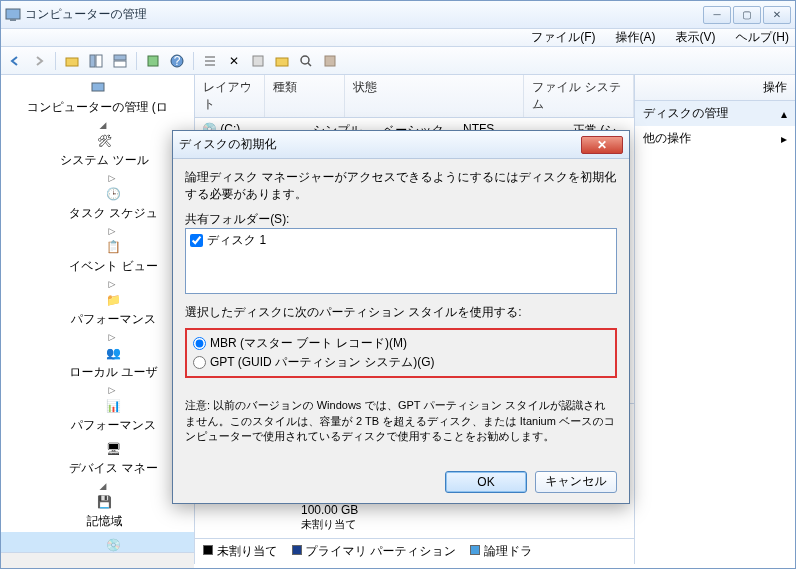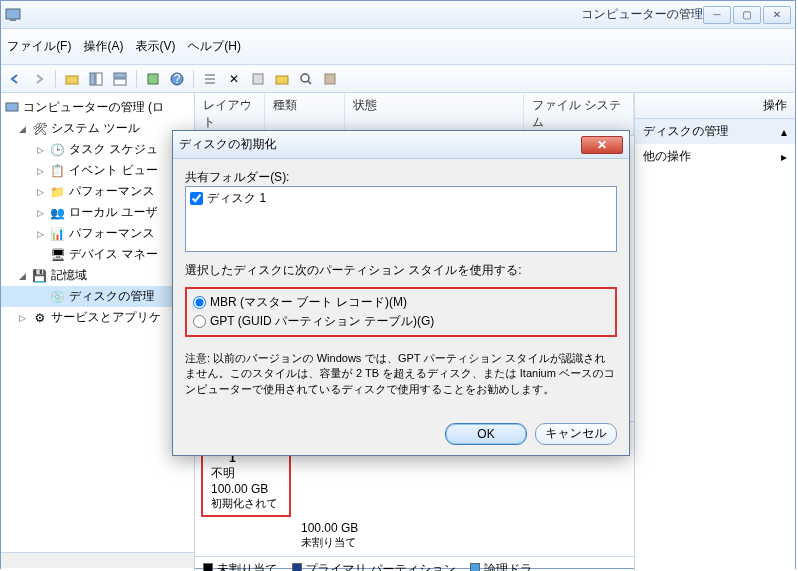--- a/index.html
+++ b/index.html
@@ -2,35 +2,35 @@
 <html><head>
 <meta charset="utf-8">
 <style>
 * { box-sizing: border-box; margin: 0; padding: 0; font-family: "Meiryo UI", "MS UI Gothic", sans-serif; font-size: 12px; }
 body { background: #fff; width: 798px; height: 571px; overflow: hidden; position: relative; }
 
 
 .window { border: 1px solid #7a9cc6; background: #fff; width: 796px; height: 569px; position: relative; }
 .titlebar { height: 28px; background: linear-gradient(#f7fbff,#e4eefb); border-bottom: 1px solid #c9d7ea; display: flex; align-items: center; padding: 0 4px; }
 .titlebar .icon { width: 16px; height: 16px; margin-right: 4px; }
-.titlebar .title { flex: 1; color: #234; text-align: right; }
+.titlebar .title { flex: 1; color: #234; }
 .winbtns { display: flex; gap: 2px; }
 .winbtn { width: 28px; height: 18px; border: 1px solid #9db8d8; border-radius: 2px; background: linear-gradient(#f5f9ff,#dbe8f8); display: flex; align-items: center; justify-content: center; color: #456; font-size: 10px; cursor: pointer; }
 
-.menubar { height: 36px; background: linear-gradient(#fcfdff,#eef4fb); border-bottom: 1px solid #c9d7ea; display: flex; align-items: center; padding: 0 6px; gap: 12px; }
+.menubar { height: 18px; background: linear-gradient(#fcfdff,#eef4fb); border-bottom: 1px solid #c9d7ea; display: flex; align-items: center; padding: 0 6px; gap: 20px; justify-content: flex-end; }
 .menubar span { cursor: pointer; }
 
 .toolbar { height: 28px; background: linear-gradient(#fcfdff,#eef4fb); border-bottom: 1px solid #c9d7ea; display: flex; align-items: center; padding: 0 4px; gap: 4px; }
 .tbtn { width: 20px; height: 20px; display: flex; align-items: center; justify-content: center; cursor: pointer; border-radius: 2px; }
 .tsep { width: 1px; height: 18px; background: #c9d7ea; margin: 0 2px; }
 
 .body { display: flex; height: calc(100% - 78px); }
 
 .tree { width: 194px; border-right: 1px solid #c9d7ea; background: #fff; overflow: auto; padding: 4px 0; }
-.tree-item { display: flex; align-items: center; padding: 2px 4px; gap: 4px; white-space: nowrap; cursor: pointer; }
+.tree-item { display: flex; align-items: center; padding: 2px 4px; gap: 4px; white-space: nowrap; cursor: pointer; flex-direction: column; }
 .tree-item.root { padding-left: 4px; }
 .tree-item.l1 { padding-left: 18px; }
 .tree-item.l2 { padding-left: 36px; }
 .tree-item.selected { background: #cde6fb; }
 .expander { width: 10px; color: #666; font-size: 9px; }
 .ticon { width: 14px; height: 14px; display: inline-flex; align-items: center; justify-content: center; }
 
 .center { flex: 1; display: flex; flex-direction: column; border-right: 1px solid #c9d7ea; overflow: hidden; }
 .vol-header { display: flex; background: linear-gradient(#fbfcfe,#eef3fa); border-bottom: 1px solid #c9d7ea; }
 .vol-header .col { padding: 4px 8px; border-right: 1px solid #dbe3ee; color: #333; }
@@ -52,25 +52,25 @@
 .actions-item.hl { background: #e8f1fb; }
 
 
 .dialog { position: absolute; left: 172px; top: 130px; width: 458px; background: #f0f0f0; border: 1px solid #5a7aa0; box-shadow: 0 4px 18px rgba(0,0,0,0.35); }
 .dlg-title { height: 28px; background: linear-gradient(#f7fbff,#dce9f8); border-bottom: 1px solid #b8c9df; display: flex; align-items: center; padding: 0 6px; justify-content: space-between; text-align: right; }
 .dlg-close { width: 42px; height: 18px; background: linear-gradient(#e98,#c43); border: 1px solid #a33; border-radius: 2px; display: flex; align-items: center; justify-content: center; color: #fff; font-weight: bold; cursor: pointer; }
 .dlg-body { padding: 10px 12px; }
 .dlg-body p { margin-bottom: 8px; line-height: 1.4; }
 .listbox { width: 100%; height: 66px; border: 1px solid #7a9cc6; background: #fff; padding: 2px; overflow: auto; }
 .listbox label { display: flex; align-items: center; gap: 4px; padding: 1px 2px; }
-.radio-group { border: 2px solid #d33; padding: 4px 6px; margin: 4px 0 14px; }
+.radio-group { border: 2px solid #d33; padding: 4px 6px; margin: 4px 0 20px; }
 .radio-group label { display: flex; align-items: center; gap: 4px; padding: 1px 0; }
 .note { font-size: 11px; line-height: 1.4; }
 .dlg-btns { display: flex; justify-content: flex-end; gap: 8px; padding: 8px 12px 10px; }
-.btn { min-width: 82px; height: 22px; border: 1px solid #7a9cc6; background: linear-gradient(#fdfeff,#e8f0fa); border-radius: 10px; cursor: pointer; }
+.btn { min-width: 82px; height: 22px; border: 1px solid #7a9cc6; background: linear-gradient(#fdfeff,#e8f0fa); border-radius: 3px; cursor: pointer; }
 .btn.primary { border: 1px solid #3d7fc1; background: linear-gradient(#eaf4ff,#c9e2fb); box-shadow: 0 0 0 1px #8fc3f0 inset; }
 
 .scroll-x { height: 16px; background: #f0f0f0; border-top: 1px solid #c9d7ea; }
 </style>
 </head>
 <body>
 
 <div class="window">
   <div class="titlebar">
     <span class="icon">
@@ -289,36 +289,37 @@
     </div>
   </div>
 </div>
 
 <div class="dialog">
   <div class="dlg-title">
     <span>ディスクの初期化</span>
     <div class="dlg-close">✕</div>
   </div>
   <div class="dlg-body">
+    <p>論理ディスク マネージャーがアクセスできるようにするにはディスクを初期化する必要があります。</p>
     <div>共有フォルダー(S):</div>
     <div class="listbox">
       <label>
           <input type="checkbox" checked="" style="">
           <span>ディスク 1</span>
         </label>
     </div>
     <p style="margin-top:10px">選択したディスクに次のパーティション スタイルを使用する:</p>
     <div class="radio-group">
       <label>
           <input type="radio" name="pstyle" checked="" style="">
           <span>MBR (マスター ブート レコード)(M)</span>
         </label>
       <label>
           <input type="radio" name="pstyle" style="">
-          <span>GPT (GUID パーティション テーブル)(G)</span>
+          <span>GPT (GUID パーティション システム)(G)</span>
         </label>
     </div>
     <p class="note">注意: 以前のバージョンの Windows では、GPT パーティション スタイルが認識されません。このスタイルは、容量が 2 TB を超えるディスク、または Itanium ベースのコンピューターで使用されているディスクで使用することをお勧めします。</p>
   </div>
   <div class="dlg-btns">
     <button class="btn primary">OK</button>
     <button class="btn">キャンセル</button>
   </div>
 </div>
 

